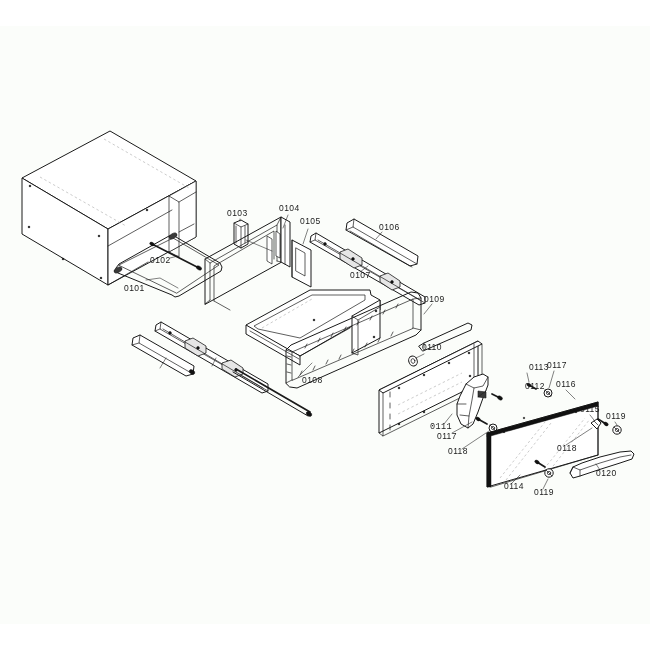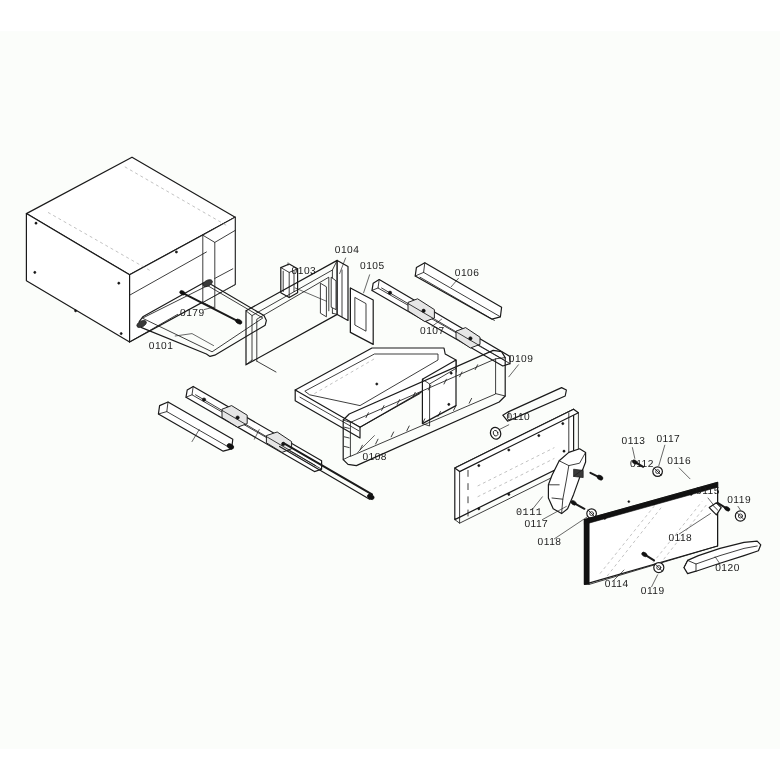--- a/index.html
+++ b/index.html
@@ -416,32 +416,32 @@
       <path class="ldr" d="M 600,470 L 596,464"></path>
 
       <path class="ldr" d="M 452,433 L 472,422"></path>
 
       <path class="ldr" d="M 462,449 L 489,431"></path>
     </g>
 
   </svg>
 
   <div class="lbl" style="left:124px;  top:284px;text-align:center;">0101</div>
-  <div class="lbl" style="left:150px;  top:256px;">0179</div>
-  <div class="lbl" style="left:243px;  top:209px;margin-top:12px;">0103</div>
+  <div class="lbl" style="left:150px;  top:256px;">0102</div>
+  <div class="lbl" style="left:227px;  top:209px;">0103</div>
   <div class="lbl" style="left:279px;  top:204px;">0104</div>
   <div class="lbl" style="left:300px;  top:217px;">0105</div>
   <div class="lbl" style="left:379px;  top:223px;">0106</div>
   <div class="lbl" style="left:350px;  top:271px;">0107</div>
   <div class="lbl" style="left:286px;  top:376px;margin-left:16px;">0108</div>
   <div class="lbl" style="left:424px;  top:295px;">0109</div>
   <div class="lbl" style="left:422px;  top:343px;">0110</div>
   <div class="lbl" style="left:430px;  top:423px;font-family:Liberation Mono, monospace;">0111</div>
   <div class="lbl" style="left:481px;  top:382px;padding-left:44px;">0112</div>
-  <div class="lbl" style="left:518px;  top:363px;">0113</div>
+  <div class="lbl" style="left:529px;  top:363px;">0113</div>
   <div class="lbl" style="left:504px;  top:482px;">0114</div>
   <div class="lbl" style="left:580px;  top:405px;">0115</div>
   <div class="lbl" style="left:556px;  top:380px;">0116</div>
   <div class="lbl" style="left:547px;  top:361px;">0117</div>
   <div class="lbl" style="left:437px;  top:432px;">0117</div>
   <div class="lbl" style="left:448px;  top:447px;">0118</div>
   <div class="lbl" style="left:557px;  top:444px;">0118</div>
   <div class="lbl" style="left:606px;  top:412px;">0119</div>
   <div class="lbl" style="left:534px;  top:488px;">0119</div>
   <div class="lbl" style="left:596px;  top:469px;">0120</div>

